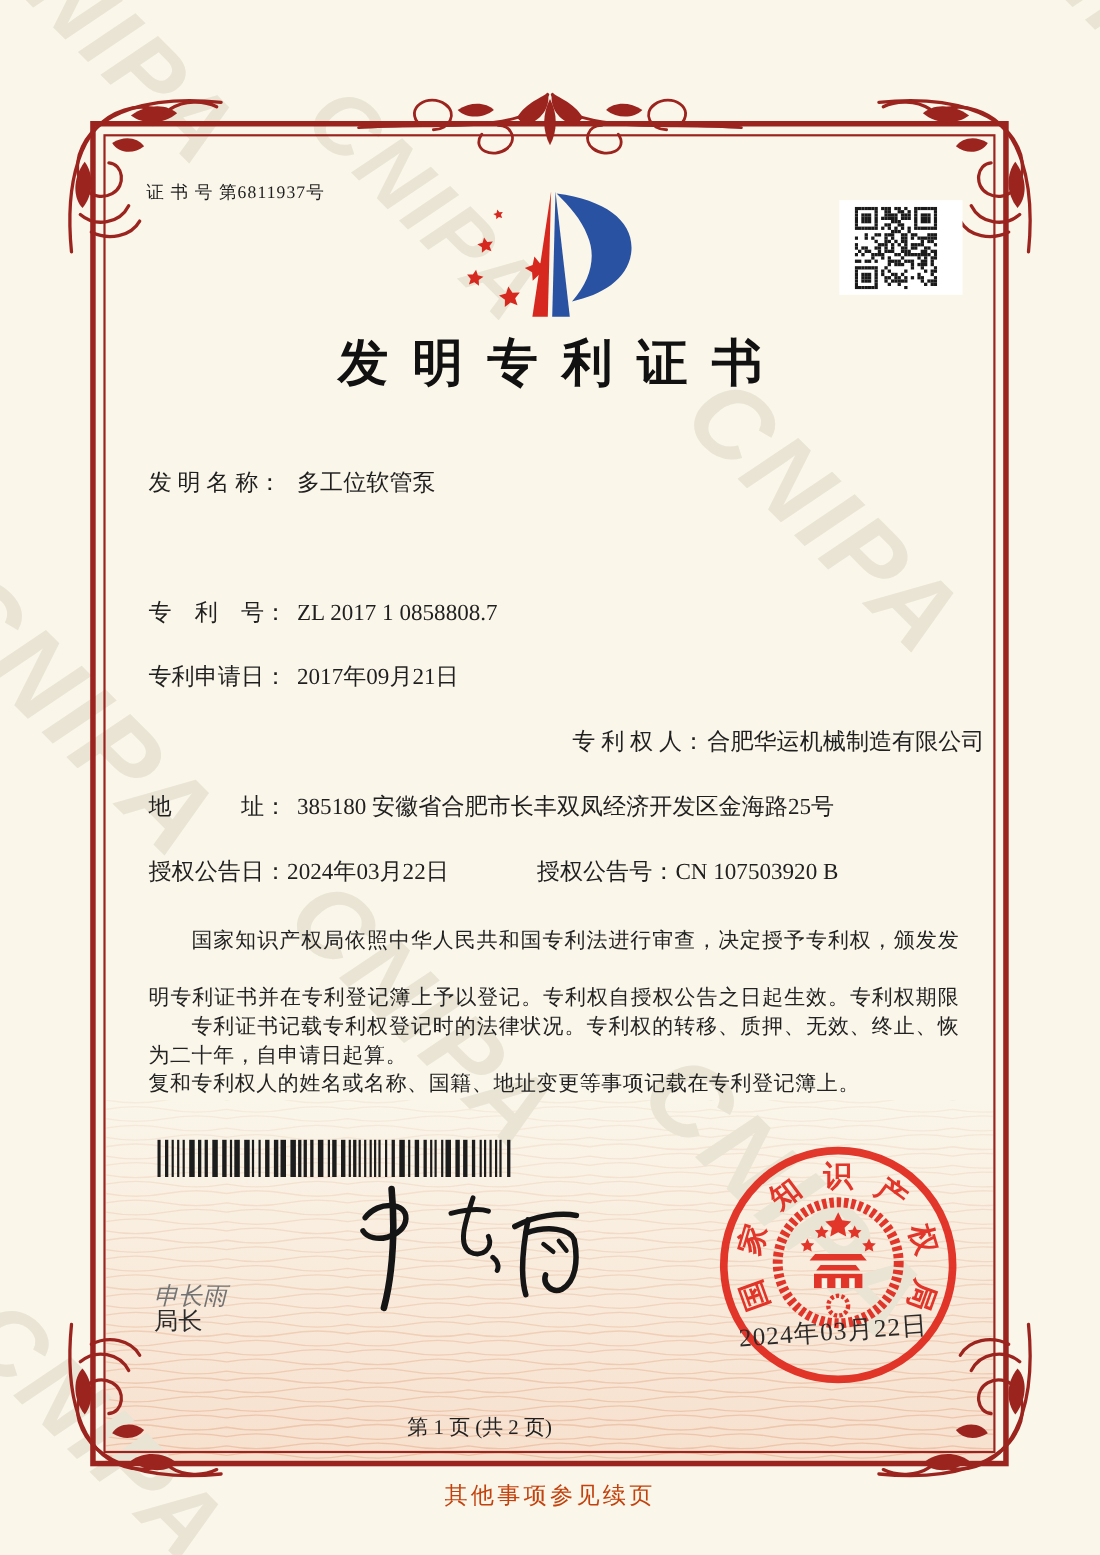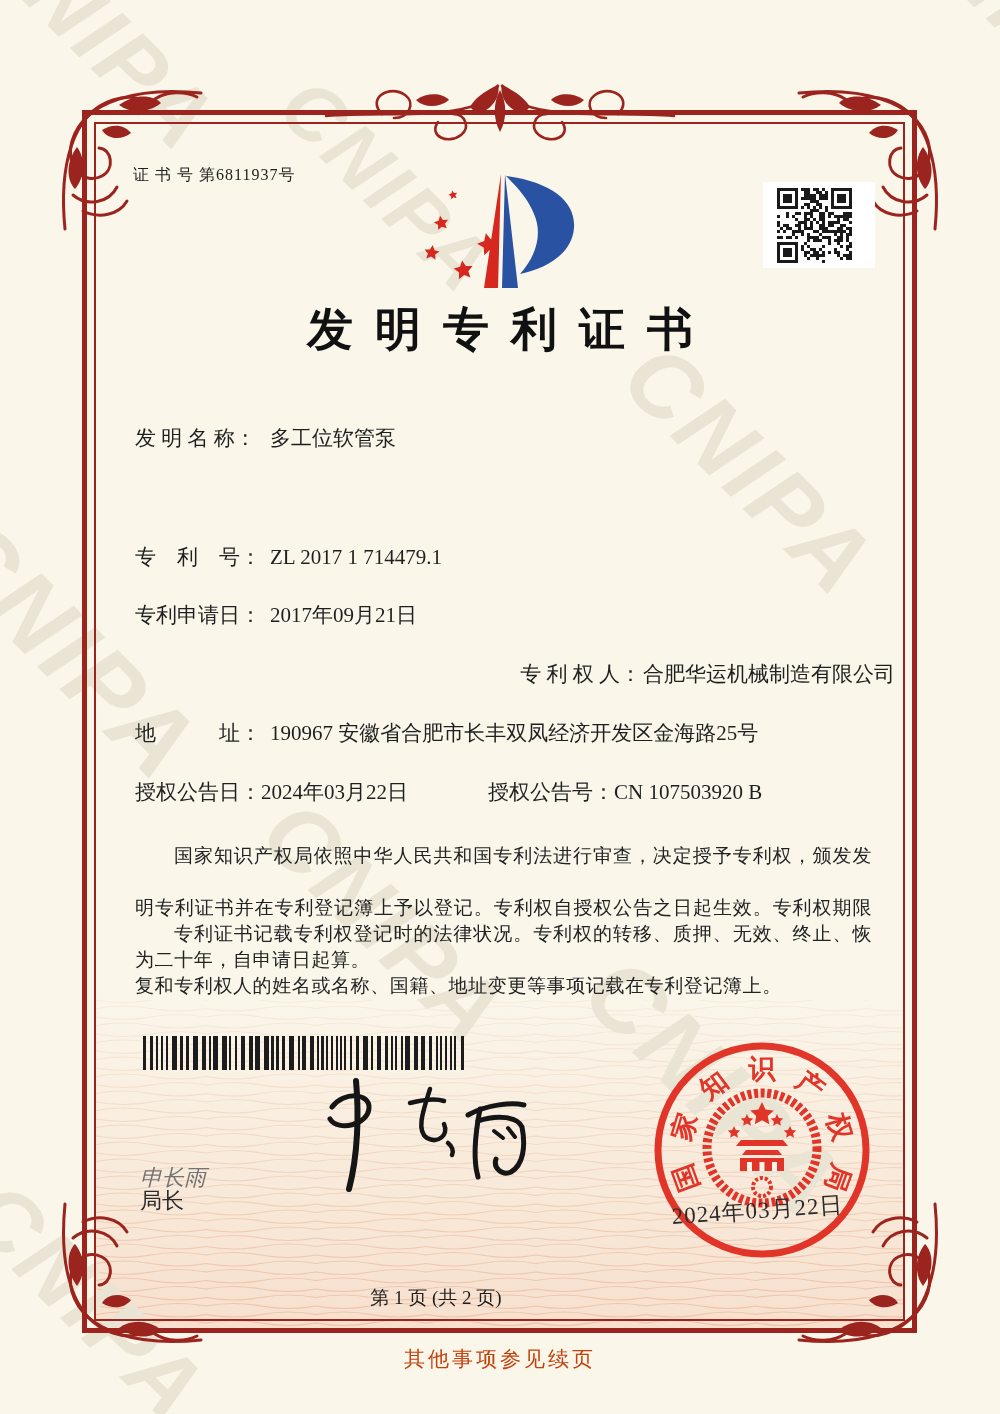--- a/index.html
+++ b/index.html
@@ -511,30 +511,30 @@
         <rect x="45" y="72" width="3" height="3" fill="#1a1a1a"></rect>
       </svg>
   </div>
 
   <div class="content frow" style="position:absolute;top:424px;">
     <span class="lab">发 明 名 称：</span><span class="val">多工位软管泵</span>
   </div>
 
   <div id="title" class="content" style="position:absolute;">发明专利证书</div>
   <div class="content frow" style="position:absolute;top:543px;">
-    <span class="lab">专　利　号：</span><span class="val">ZL 2017 1 714479.1</span>
+    <span class="lab">专　利　号：</span><span class="val">ZL 2017 1 0858808.7</span>
   </div>
   <div class="content frow" style="position:absolute;top:601px;">
     <span class="lab">专利申请日：</span><span class="val">2017年09月21日</span>
   </div>
   <div class="content frow" style="position:absolute;top:660px;text-align:right;">
     <span class="lab">专 利 权 人：</span><span class="val">合肥华运机械制造有限公司</span>
   </div>
   <div class="content frow" style="position:absolute;top:719px;">
-    <span class="lab">地　　　址：</span><span class="val">190967 安徽省合肥市长丰双凤经济开发区金海路25号</span>
+    <span class="lab">地　　　址：</span><span class="val">385180 安徽省合肥市长丰双凤经济开发区金海路25号</span>
   </div>
   <div class="content frow" style="position:absolute;top:778px;">
     <span>授权公告日：</span><span>2024年03月22日</span>
     <span id="grant-row2">
       <span>授权公告号：</span><span>CN 107503920 B</span>
     </span>
   </div>
 
   <div class="content para" style="position:absolute;top:830px;">国家知识产权局依照中华人民共和国专利法进行审查，决定授予专利权，颁发发明专利证书并在专利登记簿上予以登记。专利权自授权公告之日起生效。专利权期限为二十年，自申请日起算。</div>
   <div class="content para" style="position:absolute;top:908px;">专利证书记载专利权登记时的法律状况。专利权的转移、质押、无效、终止、恢复和专利权人的姓名或名称、国籍、地址变更等事项记载在专利登记簿上。</div>

